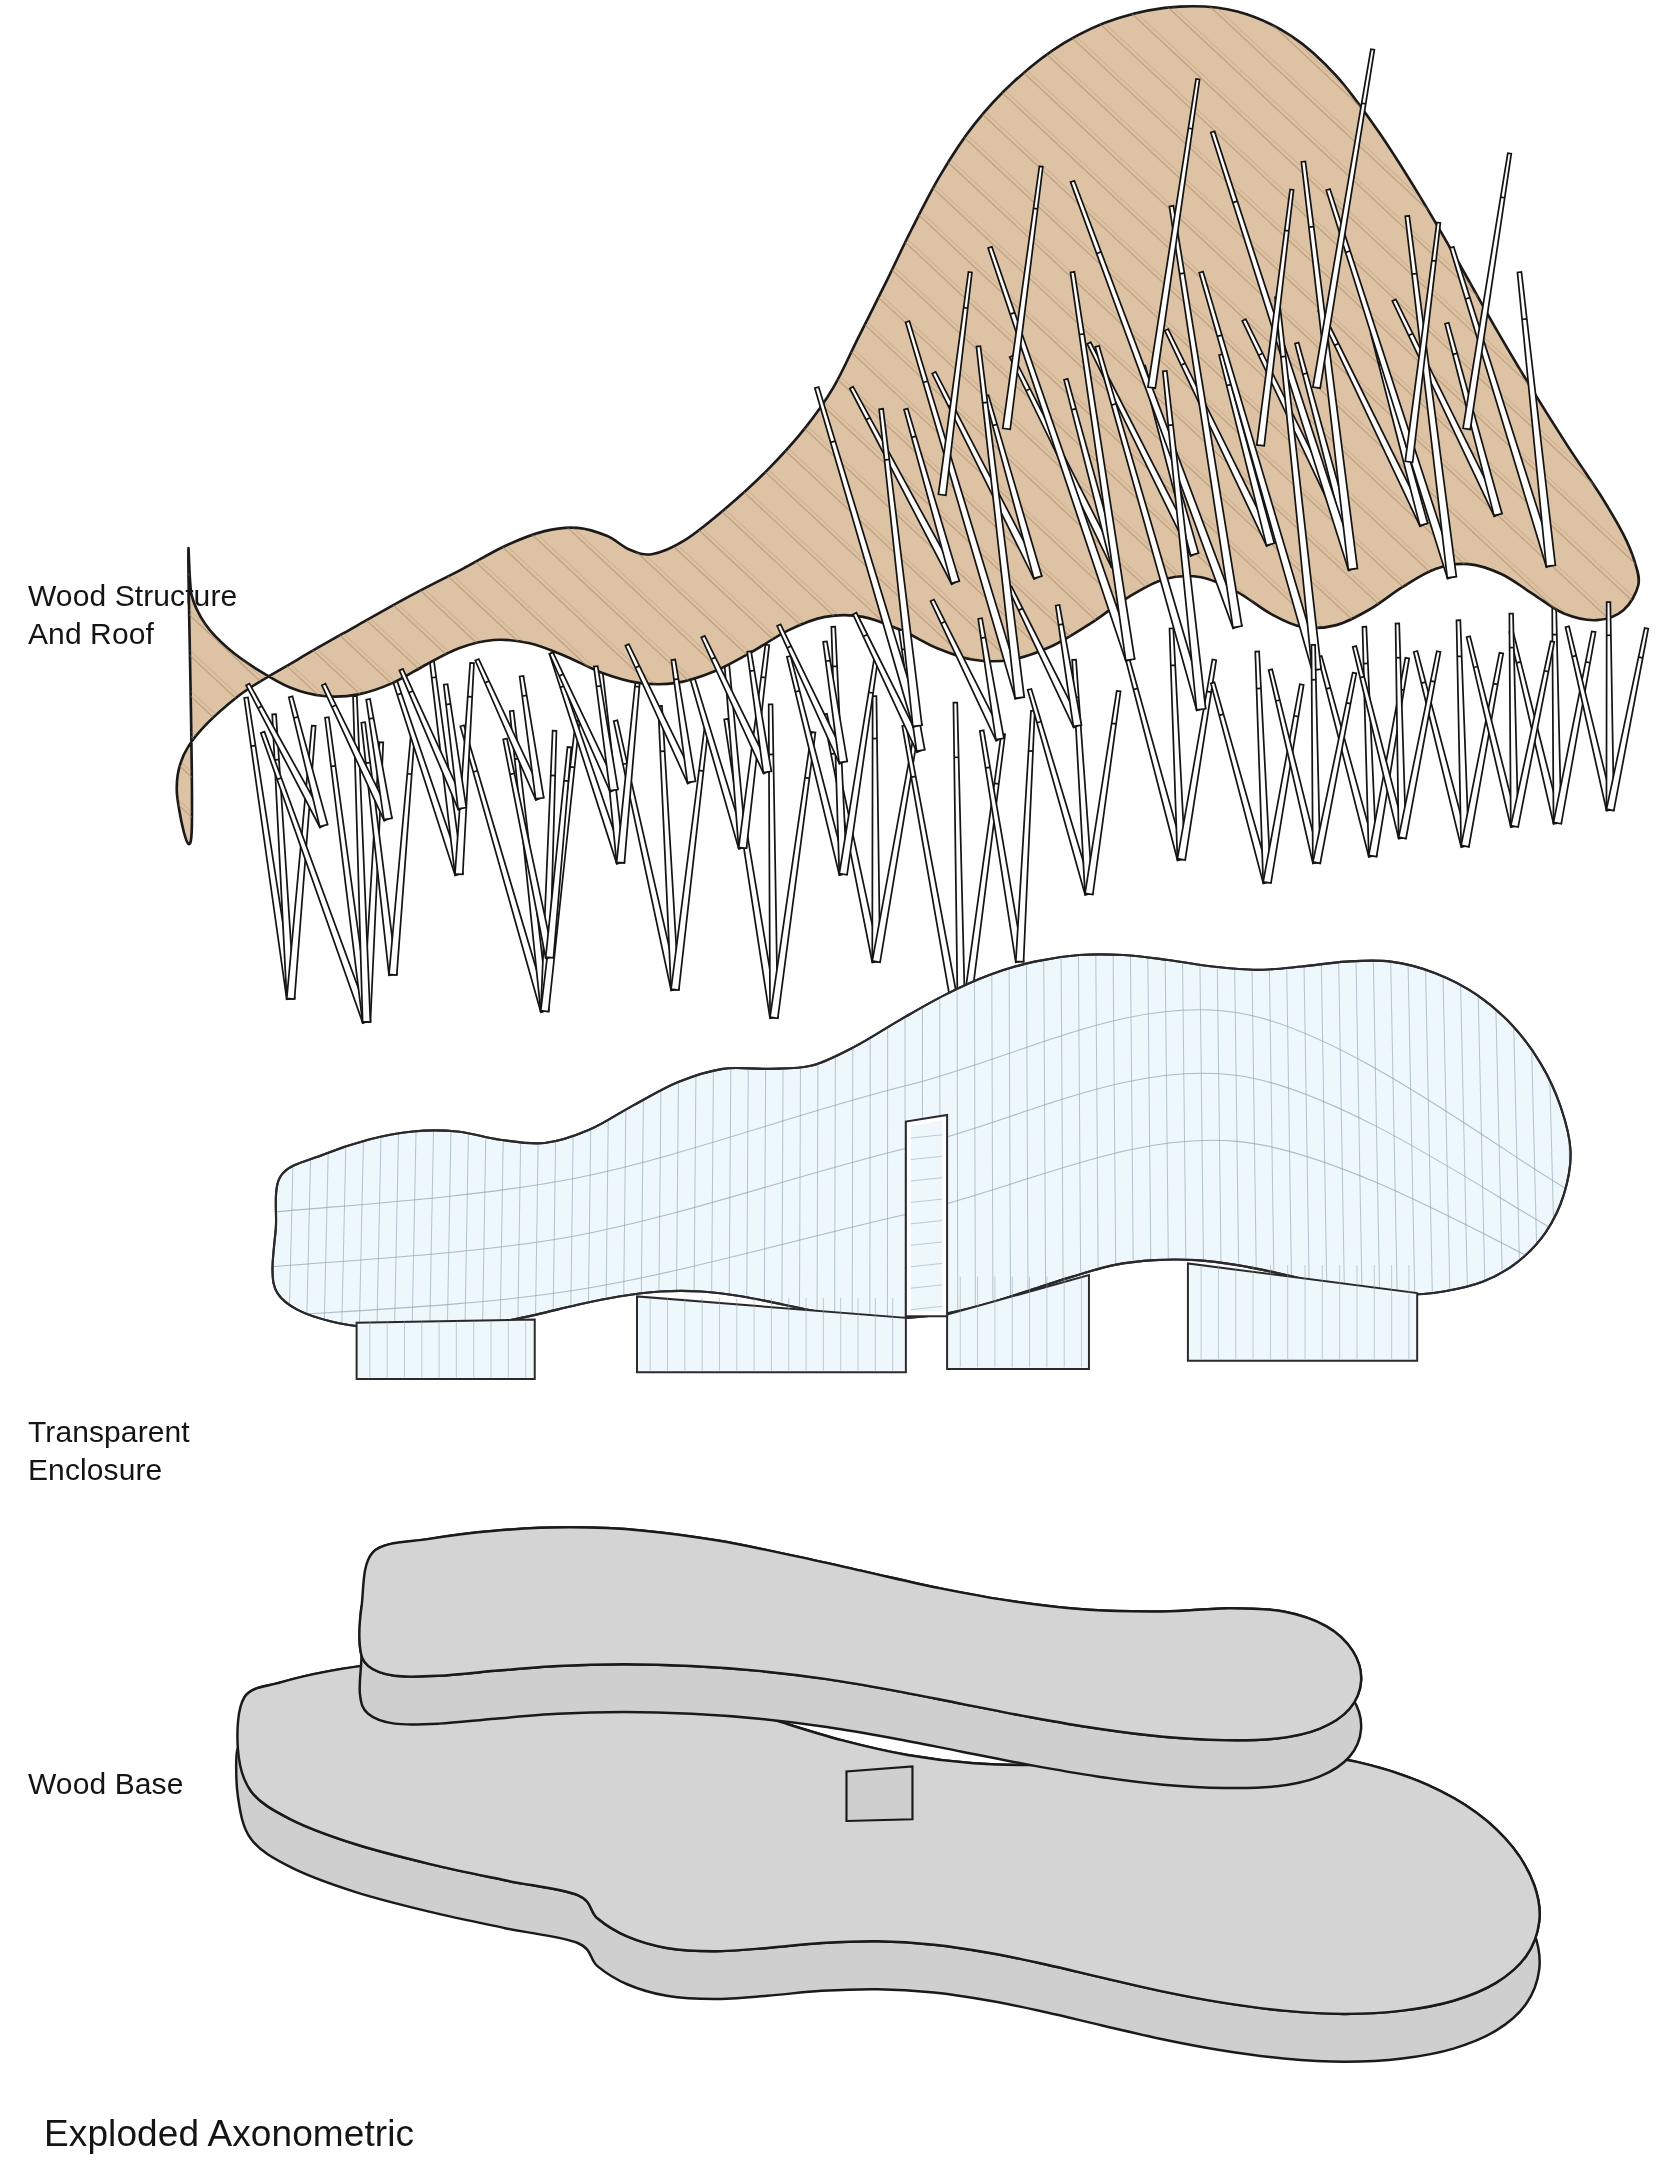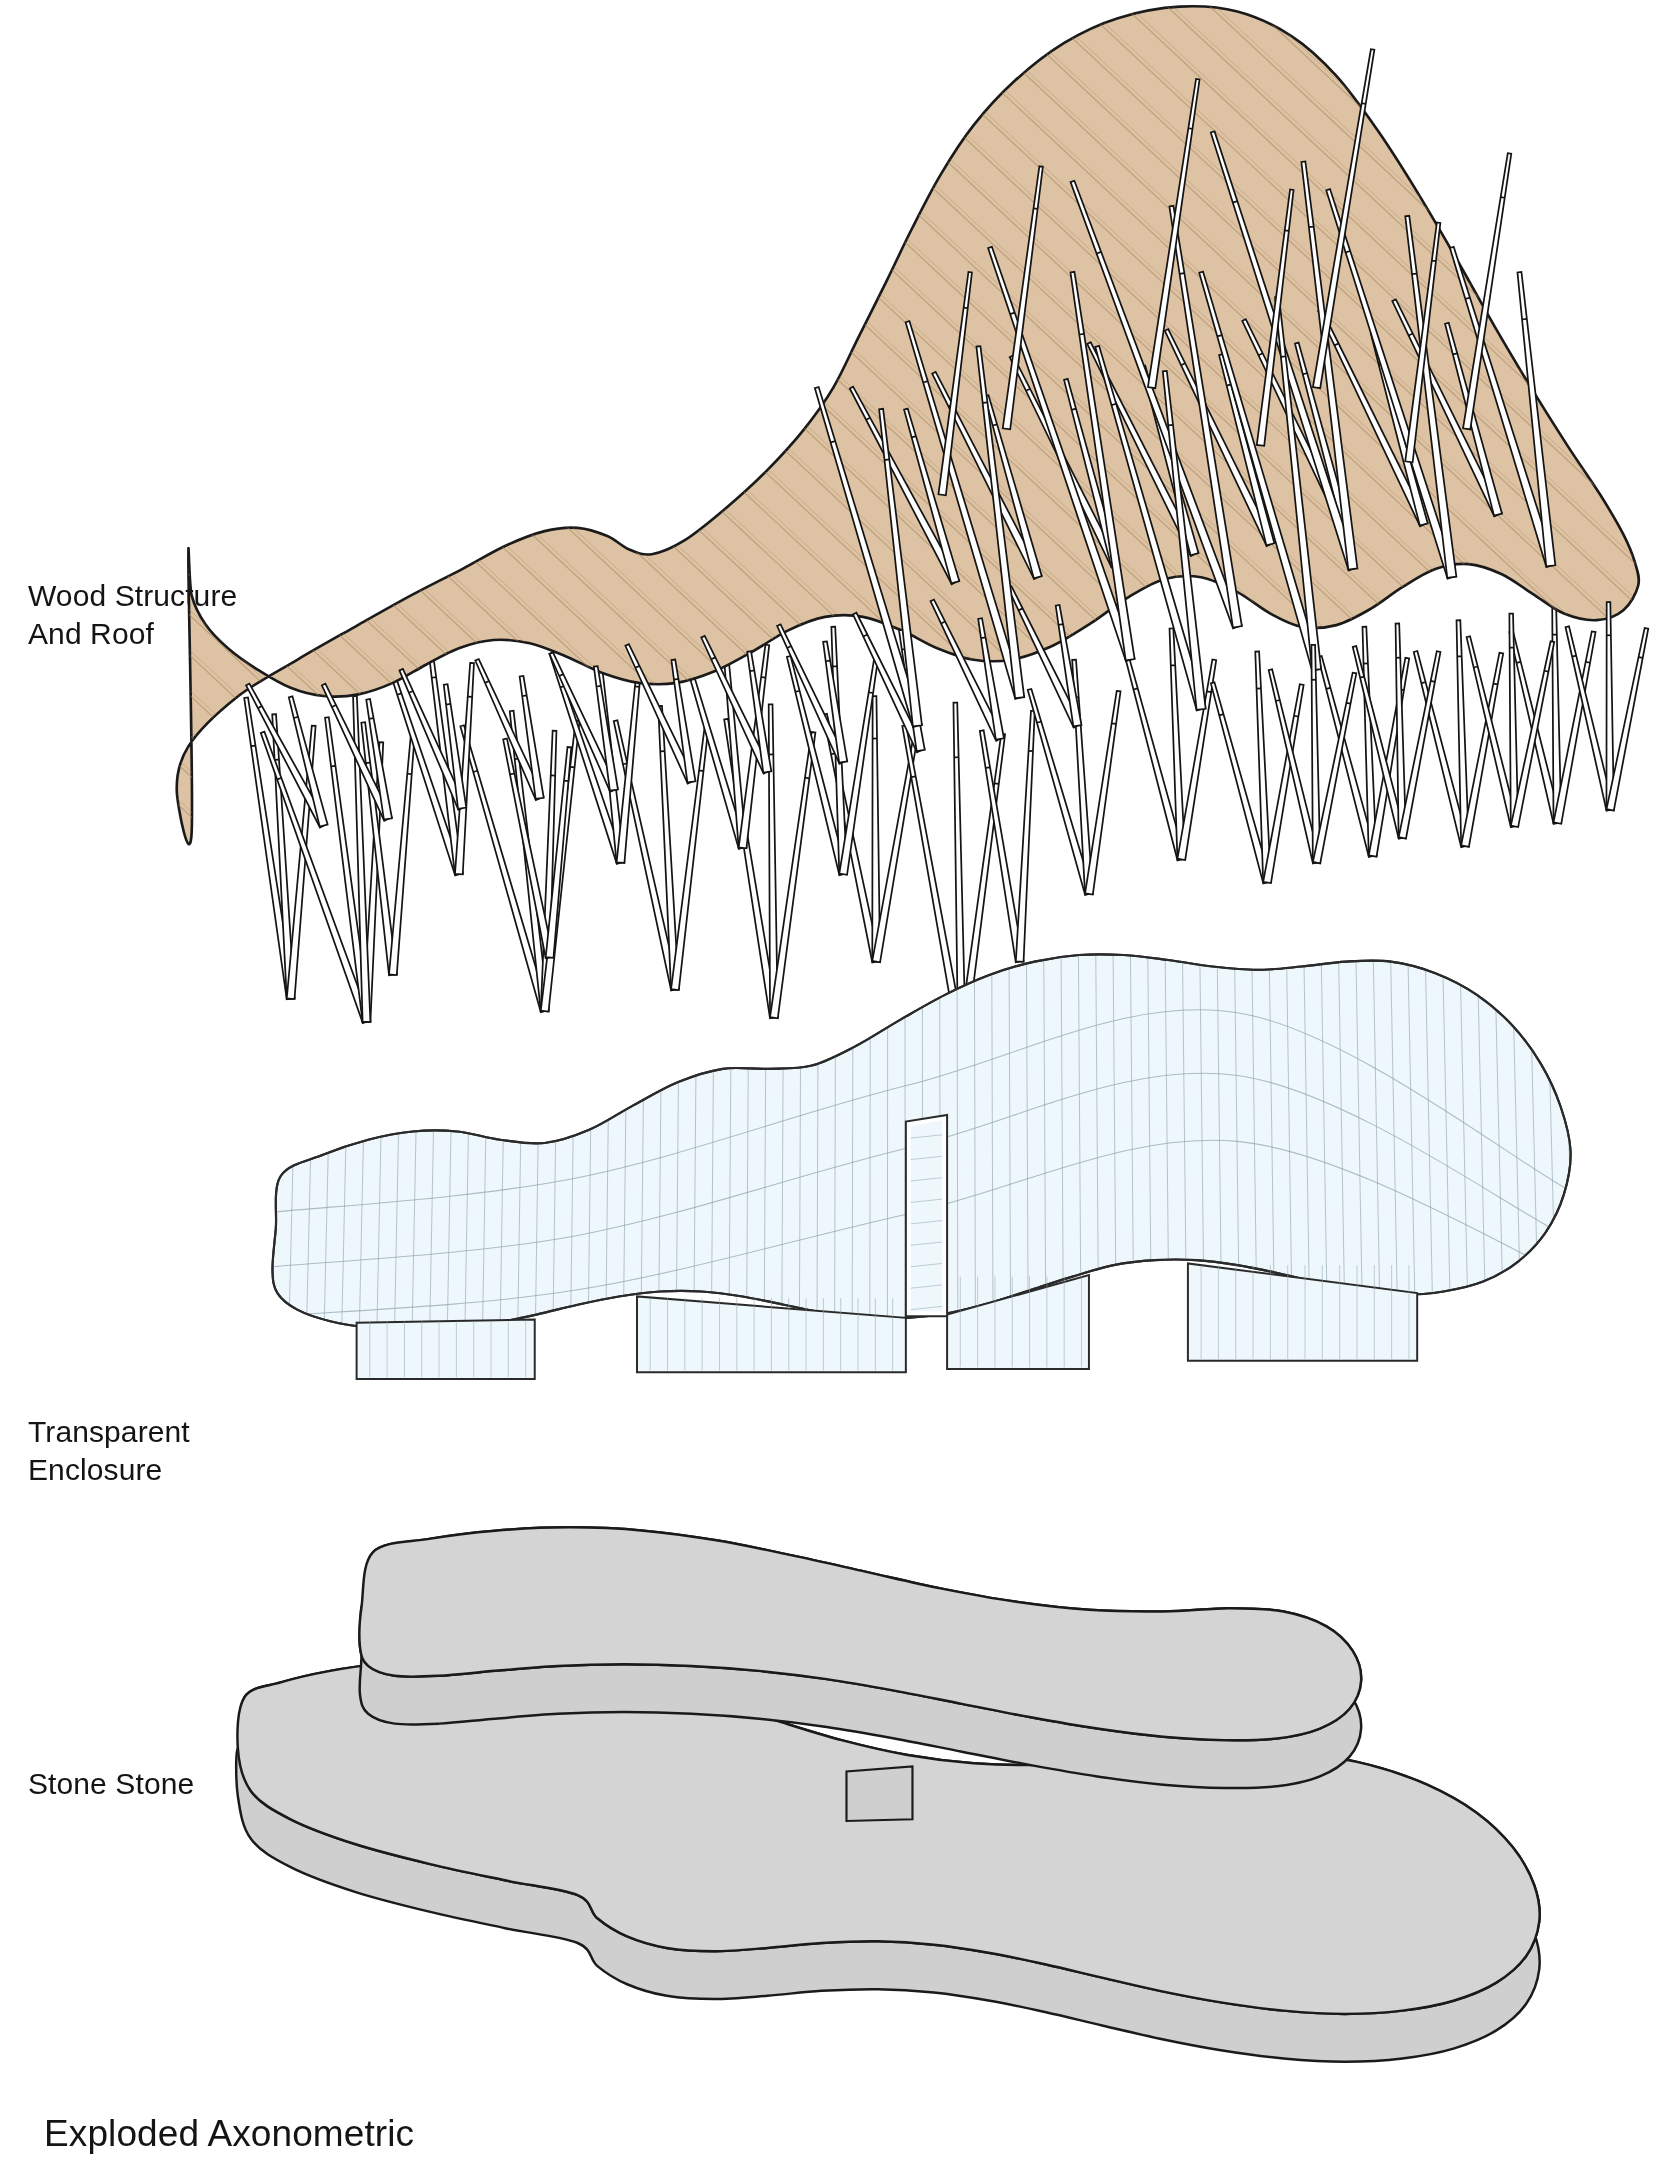--- a/index.html
+++ b/index.html
@@ -26,21 +26,21 @@
   #lbl-title     { left:44px;  top:2110px; font-size:37px; }
   svg { position:absolute; left:0; top:0; }
 </style>
 </head>
 <body>
 
 <div class="lbl" id="lbl-roof">Wood Structure
 And Roof</div>
 <div class="lbl" id="lbl-enclosure">Transparent
 Enclosure</div>
-<div class="lbl" id="lbl-base">Stone Stone</div>
+<div class="lbl" id="lbl-base">Wood Base</div>
 <div class="lbl" id="lbl-title">Exploded Axonometric</div>
 
 <svg id="sheet" viewBox="0 0 2029 2647">
   <defs>
     <clipPath id="clip-roof">
       <path id="roofPathClip" d="M 232.0 1009.0 C 229.7 1055.7, 214.7 977.3, 214.0 960.0 C 213.3 942.7, 216.0 924.0, 228.0 905.0 C 240.0 886.0, 264.0 863.5, 286.0 846.0 C 308.0 828.5, 336.0 814.3, 360.0 800.0 C 384.0 785.7, 407.0 773.0, 430.0 760.0 C 453.0 747.0, 476.3 733.7, 498.0 722.0 C 519.7 710.3, 541.0 700.0, 560.0 690.0 C 579.0 680.0, 595.3 669.7, 612.0 662.0 C 628.7 654.3, 645.3 647.7, 660.0 644.0 C 674.7 640.3, 687.3 639.0, 700.0 640.0 C 712.7 641.0, 725.7 645.7, 736.0 650.0 C 746.3 654.3, 753.0 662.3, 762.0 666.0 C 771.0 669.7, 778.7 673.8, 790.0 672.0 C 801.3 670.2, 815.0 664.3, 830.0 655.0 C 845.0 645.7, 863.3 630.2, 880.0 616.0 C 896.7 601.8, 914.2 586.0, 930.0 570.0 C 945.8 554.0, 961.7 536.7, 975.0 520.0 C 988.3 503.3, 999.2 488.3, 1010.0 470.0 C 1020.8 451.7, 1029.2 431.7, 1040.0 410.0 C 1050.8 388.3, 1064.2 362.0, 1075.0 340.0 C 1085.8 318.0, 1094.2 299.3, 1105.0 278.0 C 1115.8 256.7, 1127.5 233.0, 1140.0 212.0 C 1152.5 191.0, 1165.0 171.0, 1180.0 152.0 C 1195.0 133.0, 1211.7 114.7, 1230.0 98.0 C 1248.3 81.3, 1269.2 64.7, 1290.0 52.0 C 1310.8 39.3, 1331.7 29.3, 1355.0 22.0 C 1378.3 14.7, 1405.8 9.3, 1430.0 8.0 C 1454.2 6.7, 1477.3 8.0, 1500.0 14.0 C 1522.7 20.0, 1546.0 31.0, 1566.0 44.0 C 1586.0 57.0, 1602.7 73.0, 1620.0 92.0 C 1637.3 111.0, 1653.3 134.0, 1670.0 158.0 C 1686.7 182.0, 1703.7 209.3, 1720.0 236.0 C 1736.3 262.7, 1752.7 291.3, 1768.0 318.0 C 1783.3 344.7, 1797.3 370.7, 1812.0 396.0 C 1826.7 421.3, 1841.3 446.0, 1856.0 470.0 C 1870.7 494.0, 1886.0 518.3, 1900.0 540.0 C 1914.0 561.7, 1928.7 582.0, 1940.0 600.0 C 1951.3 618.0, 1961.0 634.3, 1968.0 648.0 C 1975.0 661.7, 1979.0 671.7, 1982.0 682.0 C 1985.0 692.3, 1988.3 700.3, 1986.0 710.0 C 1983.7 719.7, 1976.3 733.0, 1968.0 740.0 C 1959.7 747.0, 1948.0 751.3, 1936.0 752.0 C 1924.0 752.7, 1909.0 749.3, 1896.0 744.0 C 1883.0 738.7, 1870.7 728.0, 1858.0 720.0 C 1845.3 712.0, 1833.0 702.0, 1820.0 696.0 C 1807.0 690.0, 1793.3 685.0, 1780.0 684.0 C 1766.7 683.0, 1753.3 685.3, 1740.0 690.0 C 1726.7 694.7, 1713.0 704.0, 1700.0 712.0 C 1687.0 720.0, 1675.3 730.3, 1662.0 738.0 C 1648.7 745.7, 1634.0 754.3, 1620.0 758.0 C 1606.0 761.7, 1591.3 762.3, 1578.0 760.0 C 1564.7 757.7, 1553.0 751.0, 1540.0 744.0 C 1527.0 737.0, 1514.0 725.3, 1500.0 718.0 C 1486.0 710.7, 1470.7 702.7, 1456.0 700.0 C 1441.3 697.3, 1426.7 698.0, 1412.0 702.0 C 1397.3 706.0, 1383.0 715.0, 1368.0 724.0 C 1353.0 733.0, 1337.7 746.0, 1322.0 756.0 C 1306.3 766.0, 1290.0 776.7, 1274.0 784.0 C 1258.0 791.3, 1241.7 797.3, 1226.0 800.0 C 1210.3 802.7, 1195.0 802.3, 1180.0 800.0 C 1165.0 797.7, 1150.7 792.0, 1136.0 786.0 C 1121.3 780.0, 1107.0 770.3, 1092.0 764.0 C 1077.0 757.7, 1061.3 750.7, 1046.0 748.0 C 1030.7 745.3, 1015.0 745.3, 1000.0 748.0 C 985.0 750.7, 970.7 757.0, 956.0 764.0 C 941.3 771.0, 927.0 781.7, 912.0 790.0 C 897.0 798.3, 881.3 807.7, 866.0 814.0 C 850.7 820.3, 835.3 825.7, 820.0 828.0 C 804.7 830.3, 789.0 830.0, 774.0 828.0 C 759.0 826.0, 744.7 821.3, 730.0 816.0 C 715.3 810.7, 700.7 802.0, 686.0 796.0 C 671.3 790.0, 656.7 783.3, 642.0 780.0 C 627.3 776.7, 612.3 775.0, 598.0 776.0 C 583.7 777.0, 569.7 781.0, 556.0 786.0 C 542.3 791.0, 529.3 799.0, 516.0 806.0 C 502.7 813.0, 489.7 822.0, 476.0 828.0 C 462.3 834.0, 448.0 839.3, 434.0 842.0 C 420.0 844.7, 405.7 845.3, 392.0 844.0 C 378.3 842.7, 365.3 839.3, 352.0 834.0 C 338.7 828.7, 324.7 820.0, 312.0 812.0 C 299.3 804.0, 286.7 795.3, 276.0 786.0 C 265.3 776.7, 255.3 766.7, 248.0 756.0 C 240.7 745.3, 235.3 734.7, 232.0 722.0 C 228.7 709.3, 228.0 632.2, 228.0 680.0 C 228.0 727.8, 234.3 962.3, 232.0 1009.0 Z"></path>
     </clipPath>
     <clipPath id="clip-encl">
       <path id="enclPathClip" d="M 340.0 1426.0 C 349.7 1411.0, 374.3 1407.3, 392.0 1400.0 C 409.7 1392.7, 428.0 1386.7, 446.0 1382.0 C 464.0 1377.3, 482.0 1373.7, 500.0 1372.0 C 518.0 1370.3, 536.3 1370.3, 554.0 1372.0 C 571.7 1373.7, 588.3 1379.7, 606.0 1382.0 C 623.7 1384.3, 642.0 1388.0, 660.0 1386.0 C 678.0 1384.0, 696.0 1377.7, 714.0 1370.0 C 732.0 1362.3, 750.0 1349.7, 768.0 1340.0 C 786.0 1330.3, 804.0 1319.3, 822.0 1312.0 C 840.0 1304.7, 858.0 1298.7, 876.0 1296.0 C 894.0 1293.3, 912.0 1296.7, 930.0 1296.0 C 948.0 1295.3, 966.0 1296.7, 984.0 1292.0 C 1002.0 1287.3, 1020.0 1277.3, 1038.0 1268.0 C 1056.0 1258.7, 1074.0 1246.3, 1092.0 1236.0 C 1110.0 1225.7, 1128.0 1215.0, 1146.0 1206.0 C 1164.0 1197.0, 1182.0 1188.7, 1200.0 1182.0 C 1218.0 1175.3, 1236.0 1170.0, 1254.0 1166.0 C 1272.0 1162.0, 1290.0 1159.3, 1308.0 1158.0 C 1326.0 1156.7, 1344.0 1157.0, 1362.0 1158.0 C 1380.0 1159.0, 1398.0 1161.7, 1416.0 1164.0 C 1434.0 1166.3, 1452.0 1170.0, 1470.0 1172.0 C 1488.0 1174.0, 1506.0 1176.0, 1524.0 1176.0 C 1542.0 1176.0, 1560.0 1173.7, 1578.0 1172.0 C 1596.0 1170.3, 1614.0 1167.0, 1632.0 1166.0 C 1650.0 1165.0, 1668.0 1163.7, 1686.0 1166.0 C 1704.0 1168.3, 1722.7 1173.3, 1740.0 1180.0 C 1757.3 1186.7, 1774.3 1195.3, 1790.0 1206.0 C 1805.7 1216.7, 1821.0 1230.0, 1834.0 1244.0 C 1847.0 1258.0, 1858.3 1273.7, 1868.0 1290.0 C 1877.7 1306.3, 1886.0 1324.3, 1892.0 1342.0 C 1898.0 1359.7, 1903.3 1378.3, 1904.0 1396.0 C 1904.7 1413.7, 1901.0 1431.7, 1896.0 1448.0 C 1891.0 1464.3, 1883.3 1480.3, 1874.0 1494.0 C 1864.7 1507.7, 1852.7 1520.0, 1840.0 1530.0 C 1827.3 1540.0, 1813.0 1548.0, 1798.0 1554.0 C 1783.0 1560.0, 1766.3 1563.3, 1750.0 1566.0 C 1733.7 1568.7, 1716.7 1570.0, 1700.0 1570.0 C 1683.3 1570.0, 1666.7 1568.3, 1650.0 1566.0 C 1633.3 1563.7, 1616.7 1559.7, 1600.0 1556.0 C 1583.3 1552.3, 1566.7 1547.7, 1550.0 1544.0 C 1533.3 1540.3, 1516.7 1536.7, 1500.0 1534.0 C 1483.3 1531.3, 1466.7 1529.0, 1450.0 1528.0 C 1433.3 1527.0, 1416.7 1527.0, 1400.0 1528.0 C 1383.3 1529.0, 1366.7 1530.7, 1350.0 1534.0 C 1333.3 1537.3, 1316.7 1543.0, 1300.0 1548.0 C 1283.3 1553.0, 1266.7 1558.7, 1250.0 1564.0 C 1233.3 1569.3, 1216.7 1575.3, 1200.0 1580.0 C 1183.3 1584.7, 1166.7 1589.0, 1150.0 1592.0 C 1133.3 1595.0, 1116.7 1597.0, 1100.0 1598.0 C 1083.3 1599.0, 1066.7 1599.0, 1050.0 1598.0 C 1033.3 1597.0, 1016.7 1594.7, 1000.0 1592.0 C 983.3 1589.3, 966.7 1585.3, 950.0 1582.0 C 933.3 1578.7, 916.7 1574.7, 900.0 1572.0 C 883.3 1569.3, 866.7 1567.0, 850.0 1566.0 C 833.3 1565.0, 816.7 1565.0, 800.0 1566.0 C 783.3 1567.0, 766.7 1569.3, 750.0 1572.0 C 733.3 1574.7, 716.7 1578.3, 700.0 1582.0 C 683.3 1585.7, 666.7 1590.3, 650.0 1594.0 C 633.3 1597.7, 616.7 1601.3, 600.0 1604.0 C 583.3 1606.7, 566.7 1608.7, 550.0 1610.0 C 533.3 1611.3, 516.7 1612.0, 500.0 1612.0 C 483.3 1612.0, 466.7 1611.7, 450.0 1610.0 C 433.3 1608.3, 415.0 1605.7, 400.0 1602.0 C 385.0 1598.3, 370.7 1593.7, 360.0 1588.0 C 349.3 1582.3, 341.0 1576.0, 336.0 1568.0 C 331.0 1560.0, 330.3 1553.0, 330.0 1540.0 C 329.7 1527.0, 332.3 1509.0, 334.0 1490.0 C 335.7 1471.0, 330.3 1441.0, 340.0 1426.0 Z"></path>
     </clipPath>

